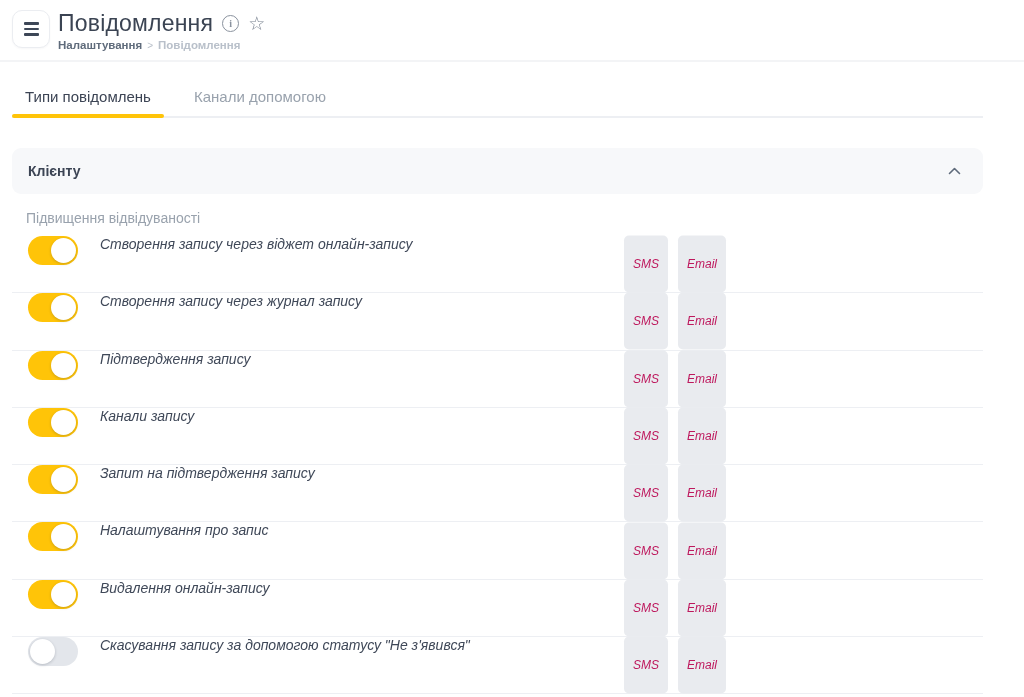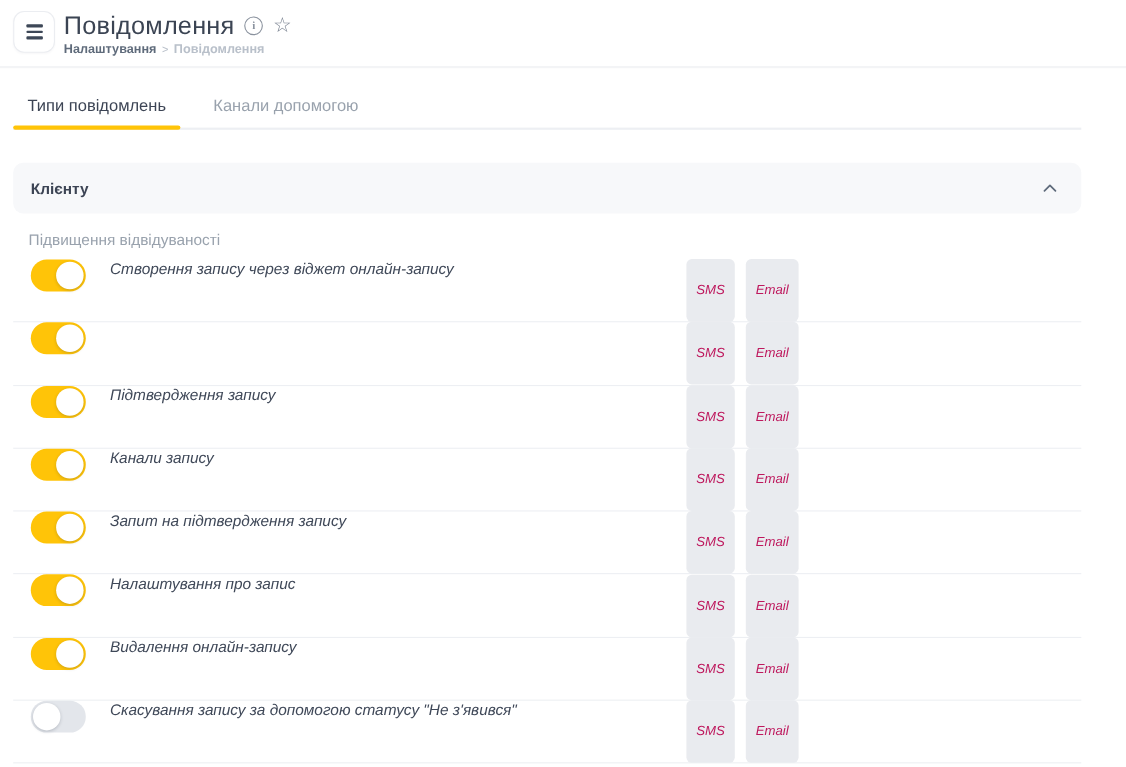--- a/index.html
+++ b/index.html
@@ -126,20 +126,21 @@
     <div class="badges">
         <span class="badge">SMS</span>
         <span class="badge">Email</span>
       </div>
   </div>
 
   <div class="row">
     <div class="toggle on" aria-checked="true">
       <div class="knob"></div>
     </div>
+    <span class="row-label">Створення запису через журнал запису</span>
     <div class="badges">
         <span class="badge">SMS</span>
         <span class="badge">Email</span>
       </div>
   </div>
 
   <div class="row">
     <div class="toggle on" aria-checked="true">
       <div class="knob"></div>
     </div>

